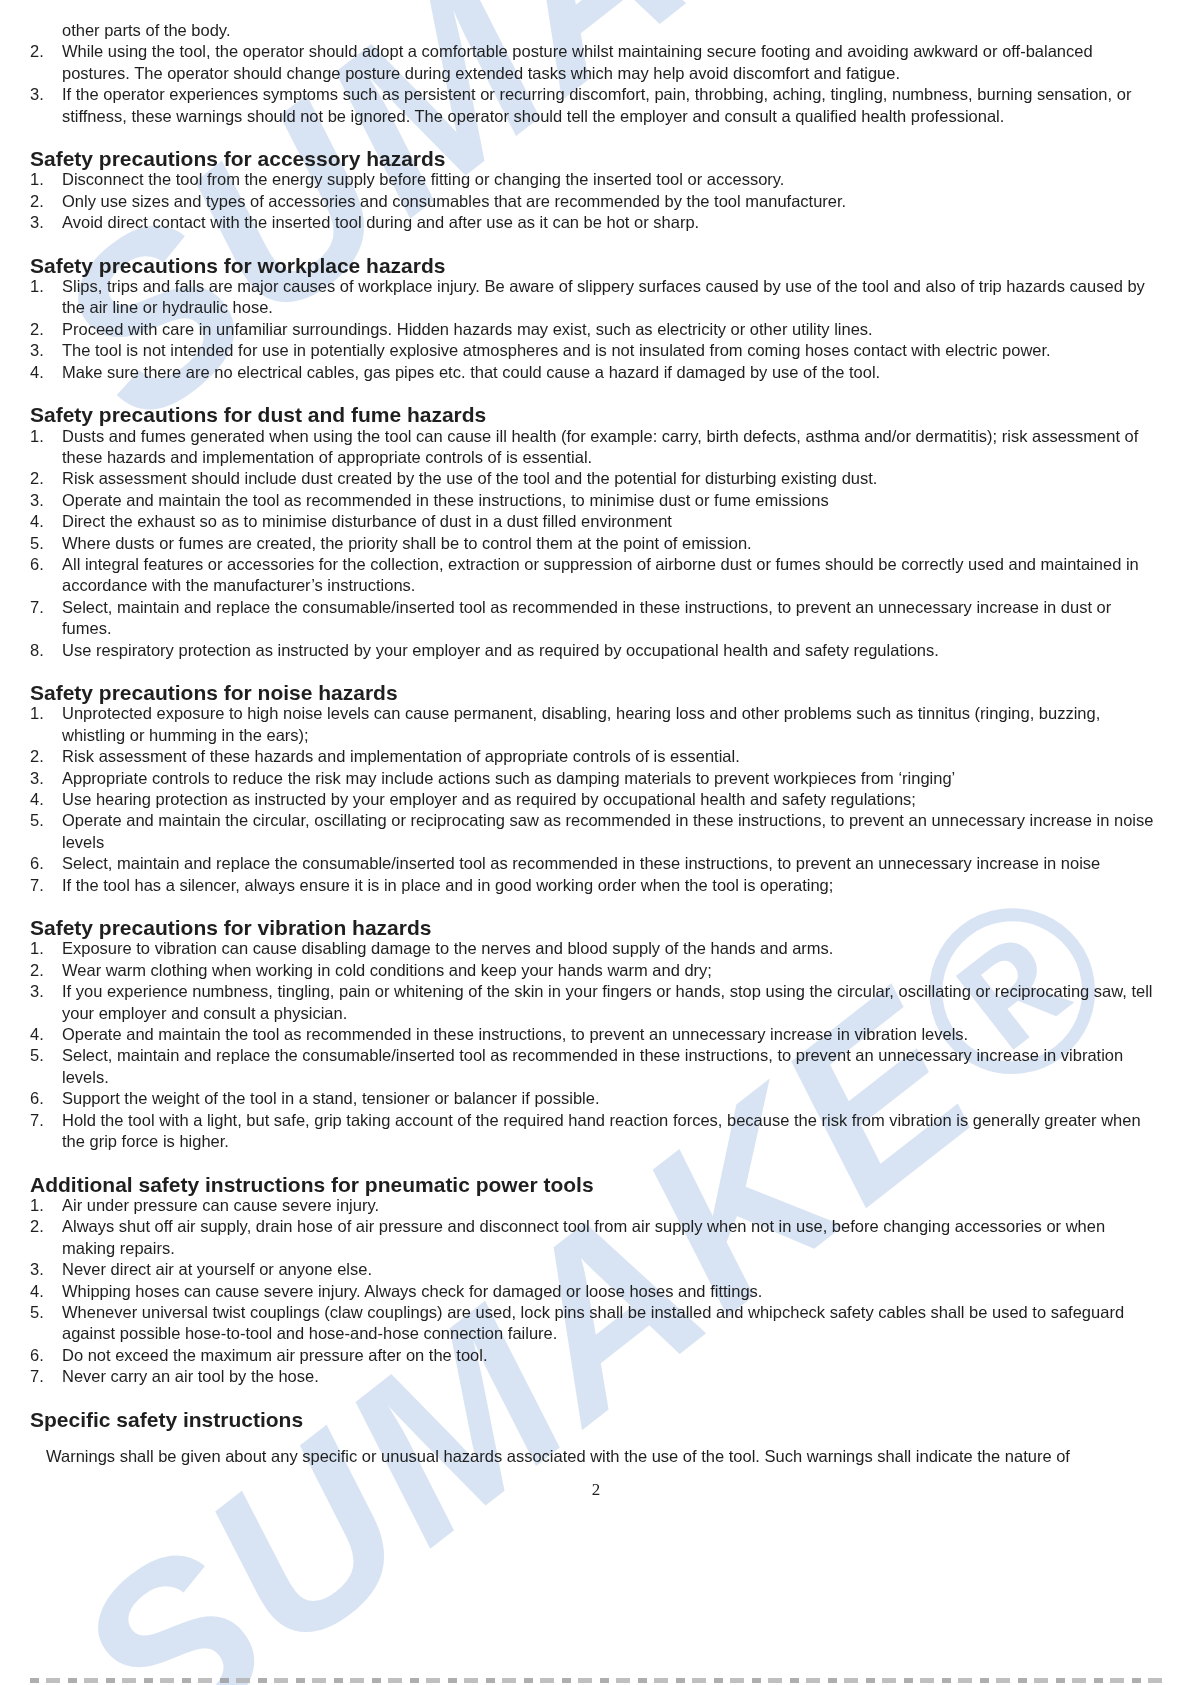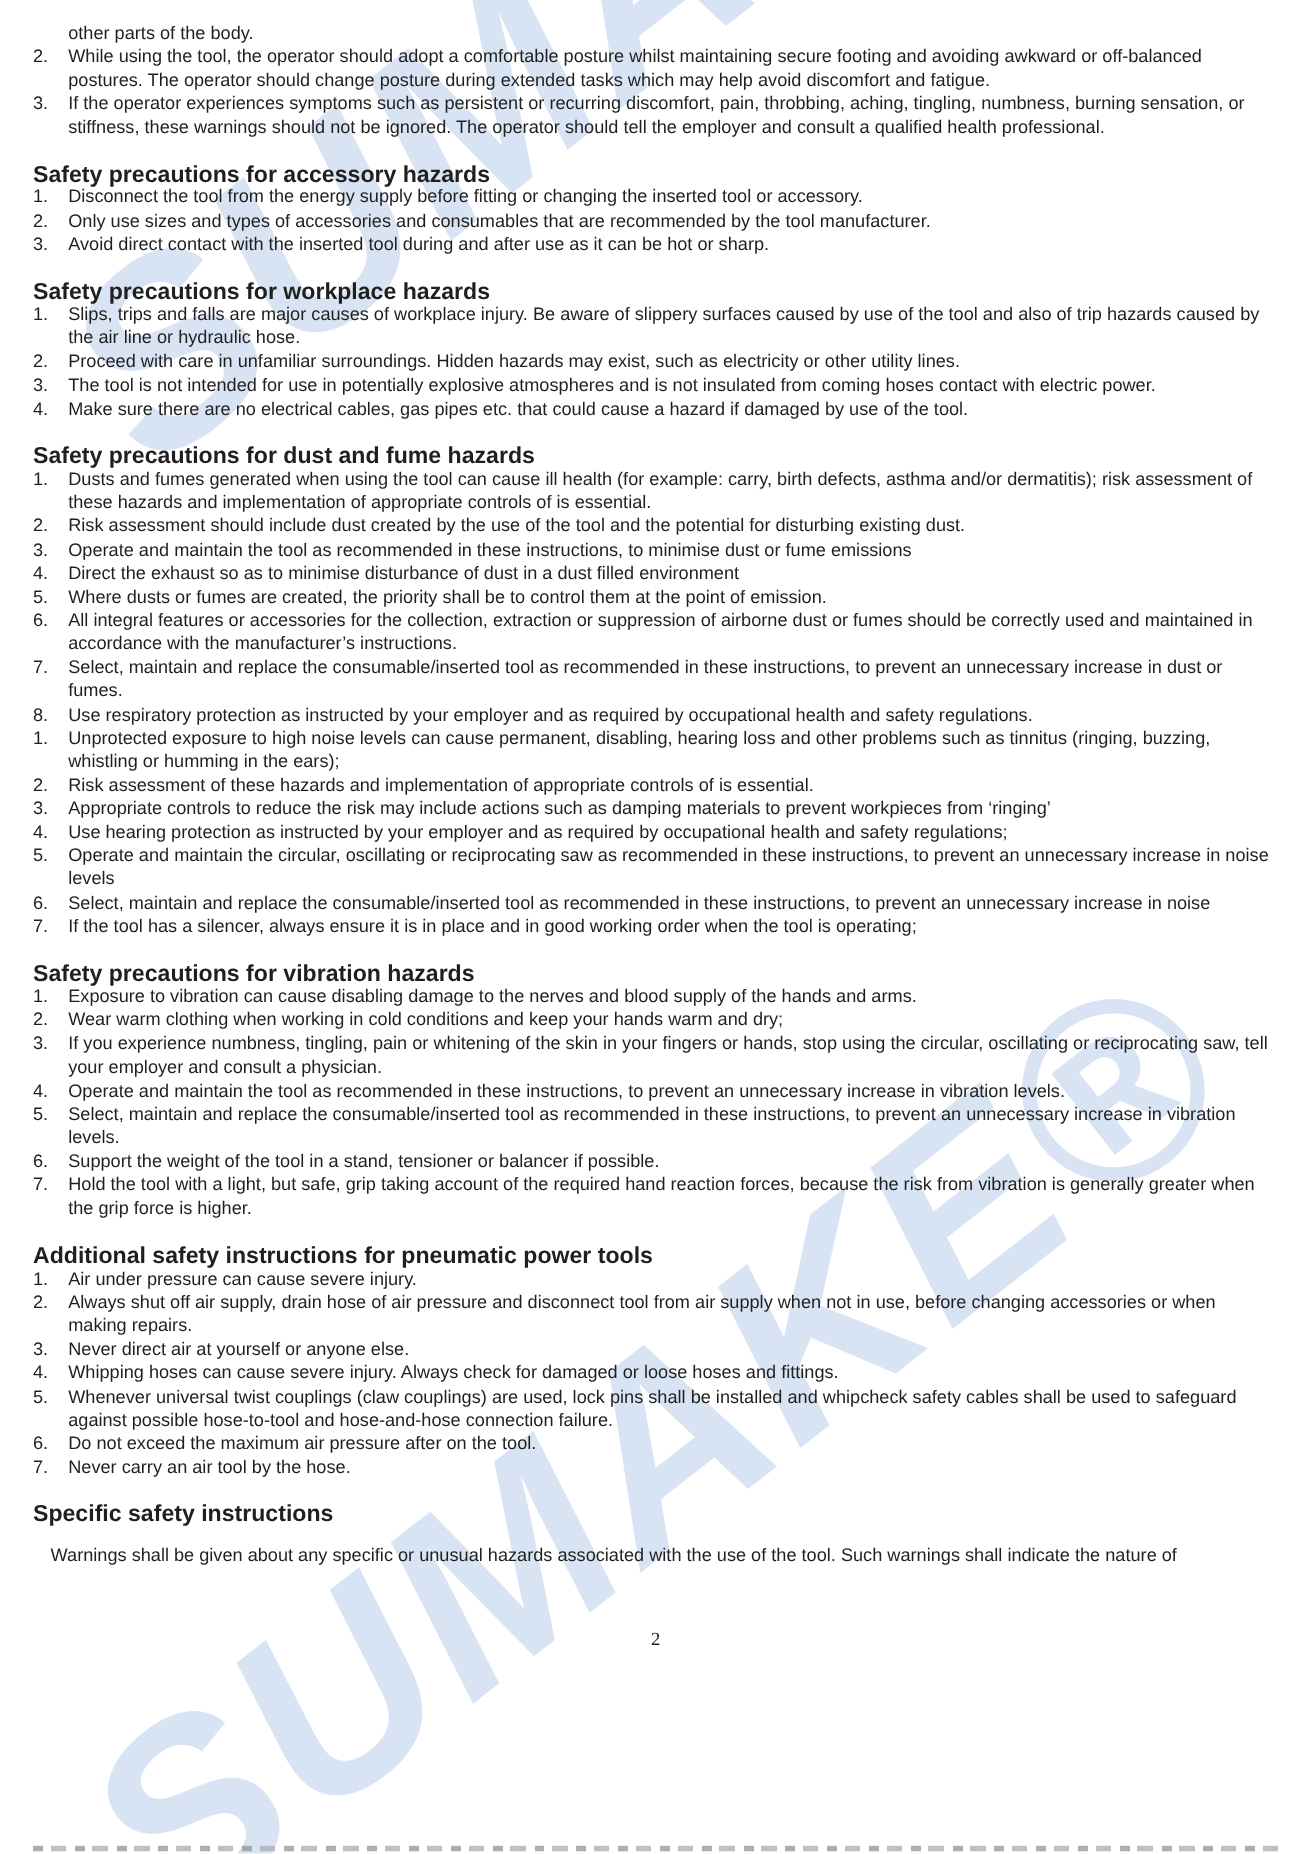--- a/index.html
+++ b/index.html
@@ -192,20 +192,21 @@
         <div class="list-item">
           <span class="num">7.</span>
           <span class="txt">Select, maintain and replace the consumable/inserted tool as recommended in these instructions, to prevent an unnecessary increase in dust or fumes.</span>
         </div>
         <div class="list-item">
           <span class="num">8.</span>
           <span class="txt">Use respiratory protection as instructed by your employer and as required by occupational health and safety regulations.</span>
         </div>
       </section>
       <section class="doc-section">
+        <h2 class="sec-heading">Safety precautions for noise hazards</h2>
         <div class="list-item">
           <span class="num">1.</span>
           <span class="txt">Unprotected exposure to high noise levels can cause permanent, disabling, hearing loss and other problems such as tinnitus (ringing, buzzing, whistling or humming in the ears);</span>
         </div>
         <div class="list-item">
           <span class="num">2.</span>
           <span class="txt">Risk assessment of these hazards and implementation of appropriate controls of is essential.</span>
         </div>
         <div class="list-item">
           <span class="num">3.</span>

